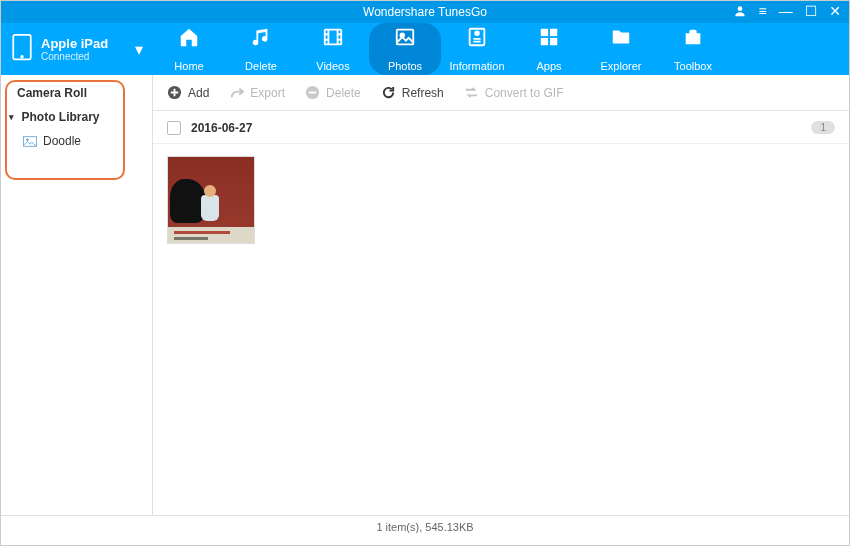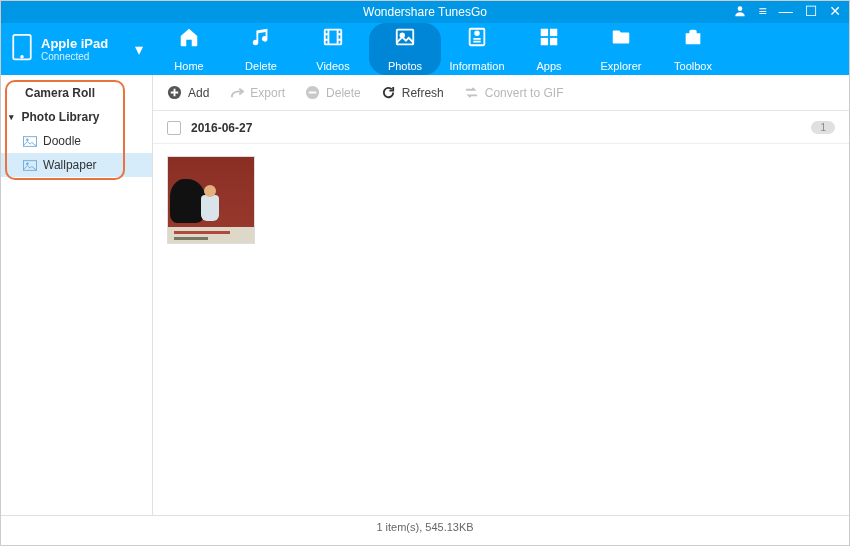--- a/index.html
+++ b/index.html
@@ -18,21 +18,21 @@
 .device-caret { margin-left: auto; }
 
 .nav { flex: 1; display: flex; }
 .nav-item { width: 72px; display: flex; flex-direction: column; align-items: center; justify-content: center; color: #fff; font-size: 11px; gap: 12px; cursor: pointer; }
 .nav-item.active { background: #0086d6; border-radius: 17px; }
 .nav-ico { width: 26px; height: 22px; }
 
 .body { display: flex; height: calc(100% - 82px - 22px); }
 .sidebar { width: 152px; border-right: 1px solid #e0e0e0; padding-top: 6px; position: relative; }
 .sb-item { display: flex; align-items: center; padding: 5px 10px 5px 22px; font-size: 12px; color: #333; gap: 6px; cursor: pointer; }
-.sb-header { font-weight: 700; padding-left: 24px; }
+.sb-header { font-weight: 700; padding-left: 16px; }
 .sb-header.collapsible { padding-left: 8px; }
 .sb-caret { font-size: 9px; margin-right: 2px; color: #333; }
 .sb-item.selected { background: #d6ecfb; }
 .sb-ico { width: 14px; height: 11px; }
 .highlight-box { position: absolute; top: 5px; left: 4px; width: 120px; height: 100px; border: 2px solid #e8743b; border-radius: 10px; pointer-events: none; }
 
 .main { flex: 1; display: flex; flex-direction: column; }
 .toolbar { height: 36px; border-bottom: 1px solid #e6e6e6; display: flex; align-items: center; padding: 4px 14px; gap: 20px; font-size: 12px; color: #444; }
 .tb-btn { display: flex; align-items: center; gap: 6px; cursor: pointer; }
 .tb-btn.disabled { color: #b8b8b8; cursor: default; }
@@ -157,28 +157,20 @@
       <span>Photo Library</span>
     </div>
     <div class="sb-item">
       <svg class="sb-ico" viewBox="0 0 16 12">
           <rect x="0.5" y="0.5" width="15" height="11" fill="none" stroke="#6aa7d6"></rect>
           <circle cx="5" cy="4" r="1.4" fill="#6aa7d6"></circle>
           <path d="M1 10l4-4 3 3 2-2 5 4" fill="none" stroke="#6aa7d6"></path>
         </svg>
       <span>Doodle</span>
     </div>
-    <div class="sb-item selected">
-      <svg class="sb-ico" viewBox="0 0 16 12">
-          <rect x="0.5" y="0.5" width="15" height="11" fill="none" stroke="#6aa7d6"></rect>
-          <circle cx="5" cy="4" r="1.4" fill="#6aa7d6"></circle>
-          <path d="M1 10l4-4 3 3 2-2 5 4" fill="none" stroke="#6aa7d6"></path>
-        </svg>
-      <span>Wallpaper</span>
-    </div>
     <div class="highlight-box"></div>
   </div>
 
   <div class="main">
     <div class="toolbar">
       <div class="tb-btn">
         <span class="tb-ico">
             <svg viewBox="0 0 16 16">
               <circle cx="8" cy="8" r="7" fill="#555"></circle>
               <path d="M8 4v8M4 8h8" stroke="#fff" stroke-width="2"></path>

